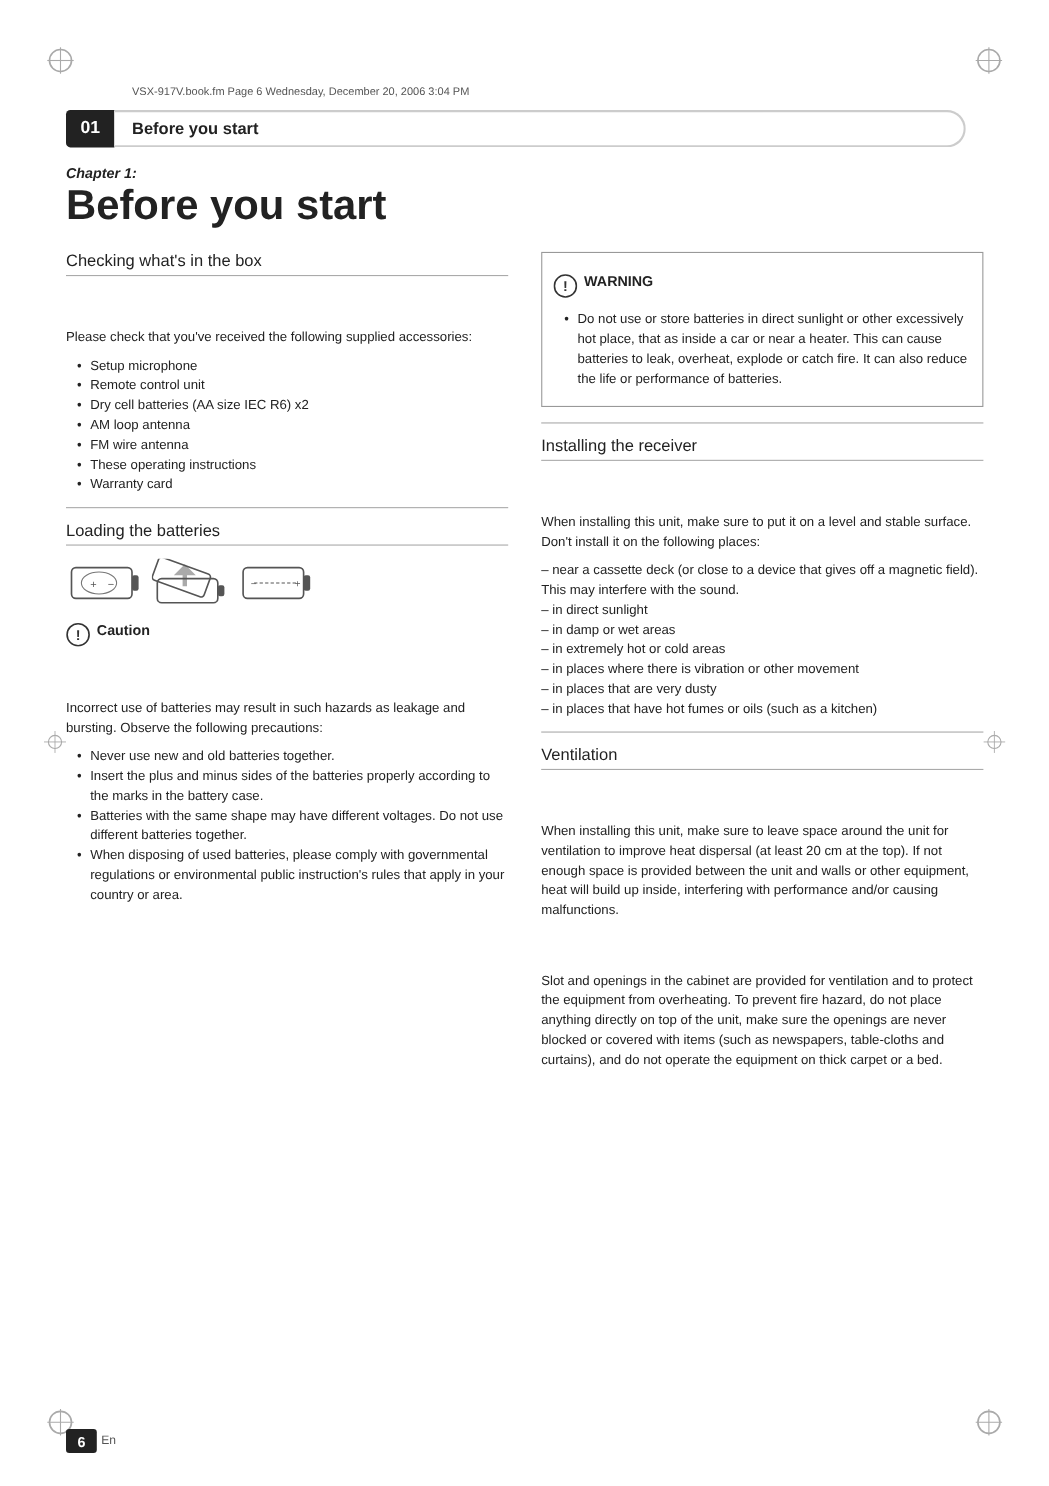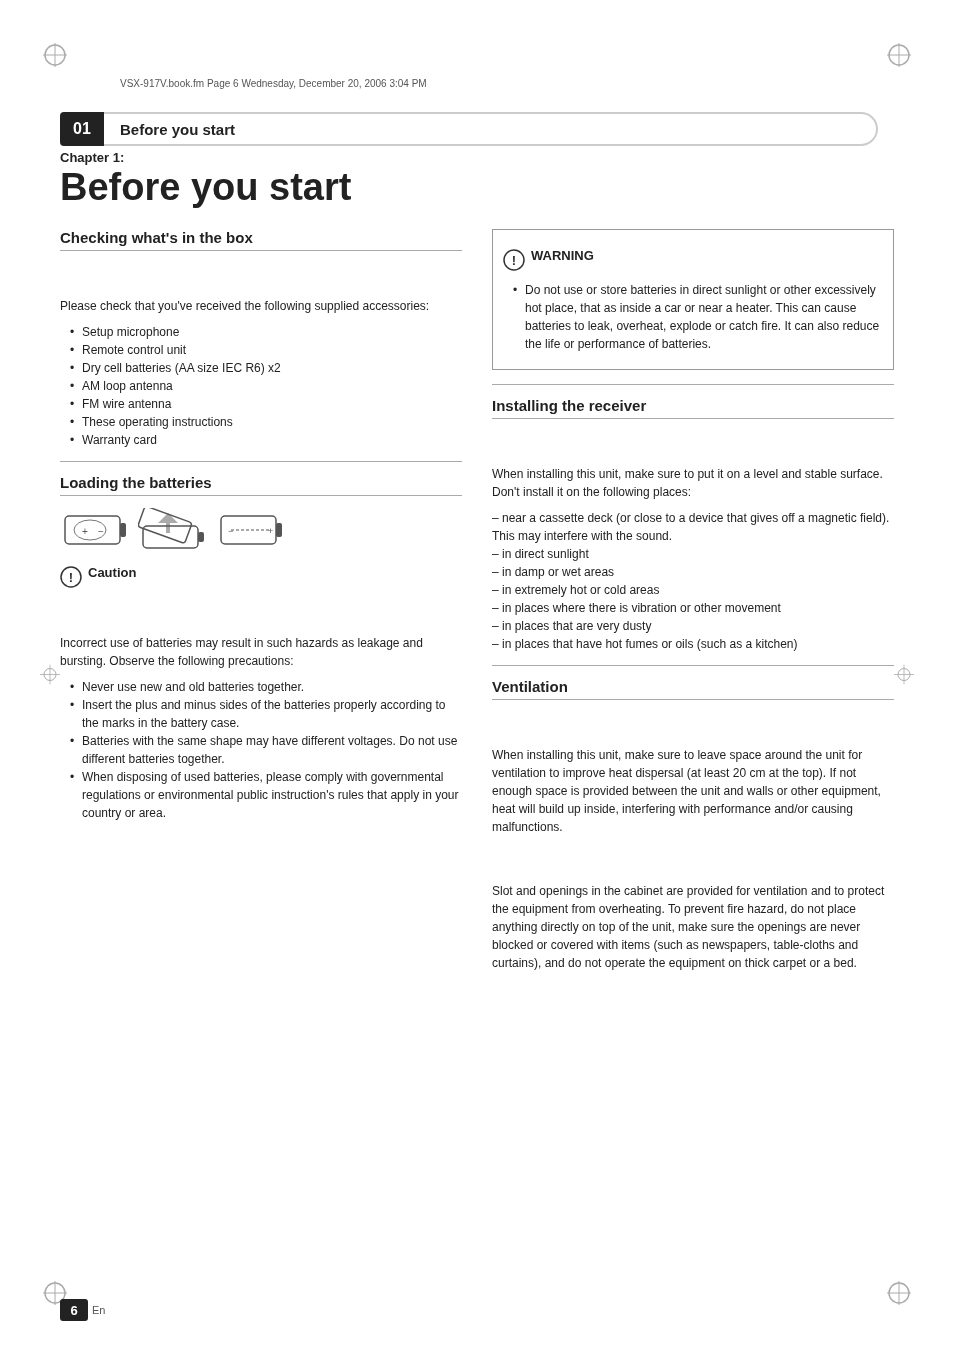--- a/index.html
+++ b/index.html
@@ -13,21 +13,21 @@
       position: relative;
     }
 
     
     .top-bar {
       position: absolute;
       top: 100px;
       left: 60px;
       right: 76px;
       display: flex;
-      align-items: flex-end;
+      align-items: flex-start;
       height: 46px;
     }
     .chapter-num-box {
       background: #222;
       color: #fff;
       font-size: 16px;
       font-weight: bold;
       width: 44px;
       height: 34px;
       display: flex;
@@ -70,20 +70,21 @@
 
     
     .chapter-heading {
       margin-bottom: 20px;
     }
     .chapter-label {
       font-size: 13px;
       font-weight: bold;
       display: block;
       margin-bottom: 2px;
+      font-style: italic;
     }
     .chapter-main-title {
       font-size: 38px;
       font-weight: bold;
       line-height: 1.1;
     }
 
     
     .two-col {
       display: flex;
@@ -95,21 +96,21 @@
       min-width: 0;
     }
     .col-right {
       flex: 1;
       min-width: 0;
     }
 
     
     .section-heading {
       font-size: 15px;
-      font-weight: bold;
+      font-weight: normal;
       margin-bottom: 6px;
       border-bottom: 1px solid #aaa;
       padding-bottom: 4px;
     }
 
     
     .body-text {
       font-size: 12px;
       line-height: 1.5;
       margin-bottom: 8px;

